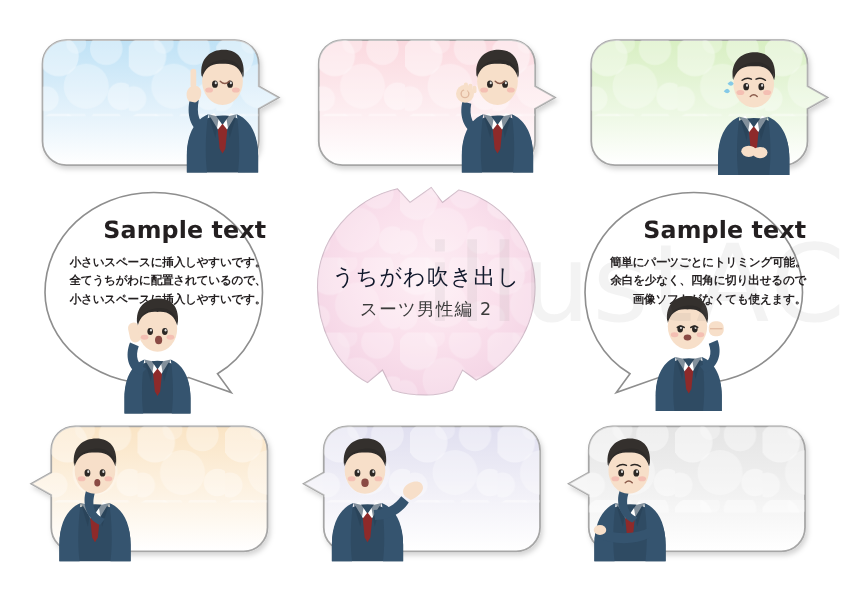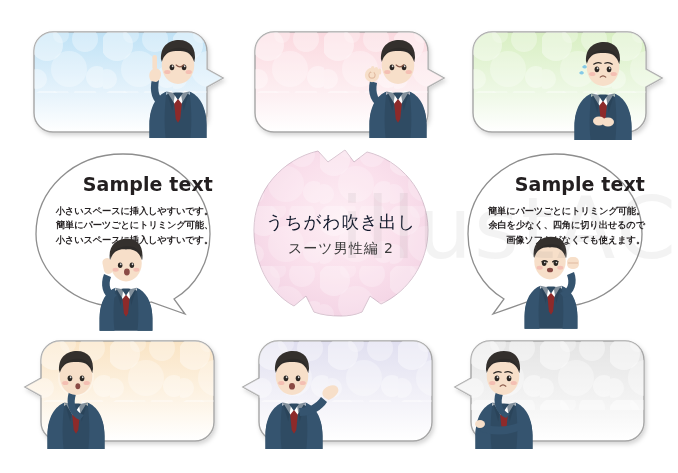--- a/index.html
+++ b/index.html
@@ -285,21 +285,21 @@
     <div class="obubble">
       <svg viewBox="0 0 180 164" preserveAspectRatio="none">
         <path d="M90,2 C140,2 177,38 177,82 C177,110 163,134 141,147
                  L152,162 L118,150 C109,153 100,155 90,155
                  C40,155 3,120 3,82 C3,38 40,2 90,2 Z" fill="#ffffff" stroke="#8e8e8e" stroke-width="1.3"></path>
       </svg>
     </div>
     <div class="btext" style="top:22px;">
       <div class="headline">Sample text</div>
       <div class="bodyline">小さいスペースに挿入しやすいです。</div>
-      <div class="bodyline">簡単にパーツごとにトリミング可能、</div>
+      <div class="bodyline">全てうちがわに配置されているので、</div>
       <div class="bodyline">小さいスペースに挿入しやすいです。</div>
     </div>
     <div class="figure" style="left:56px;bottom:-4px;">
       <svg width="74" height="76" viewBox="-37 -30 74 76">
         <use href="#torso-base" transform="translate(0,4) scale(.88)"></use>
 
         <path d="M-14,26 C-24,22 -26,10 -22,0 L-15,3 C-18,11 -16,18 -9,21 Z" fill="#35546f"></path>
         <g transform="translate(-18,-4) rotate(-12)">
           <rect x="-4" y="-12" width="9" height="16" rx="4.4" fill="#f7dfc9"></rect>
         </g>

